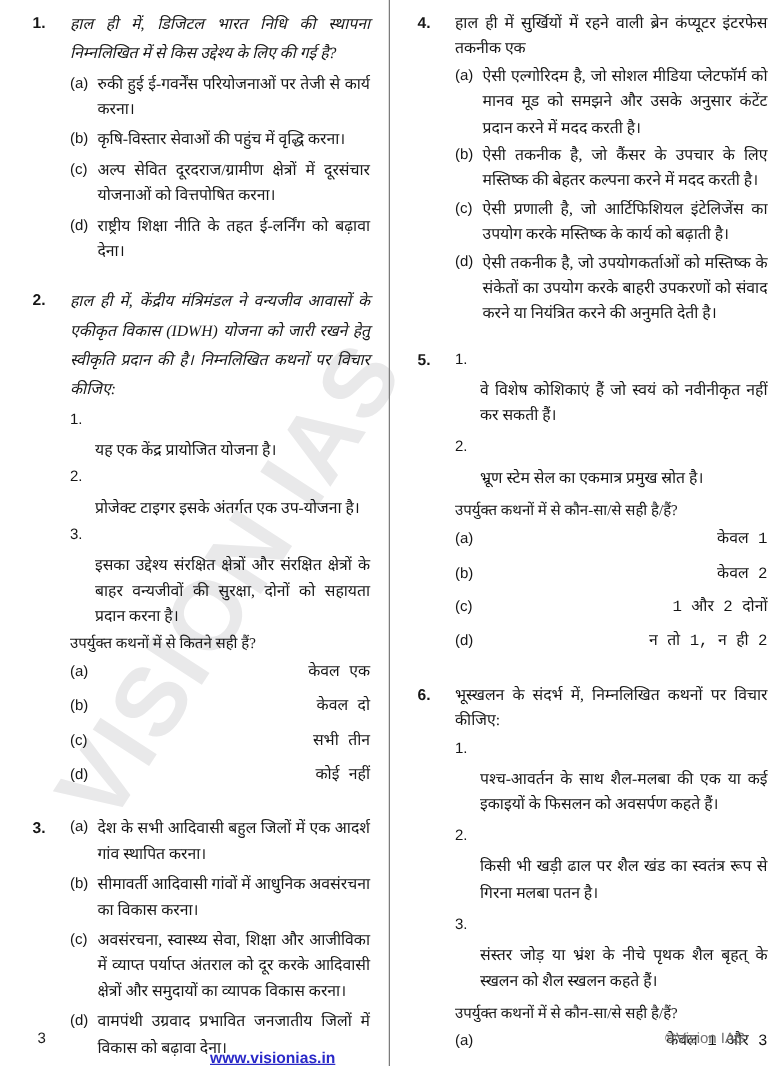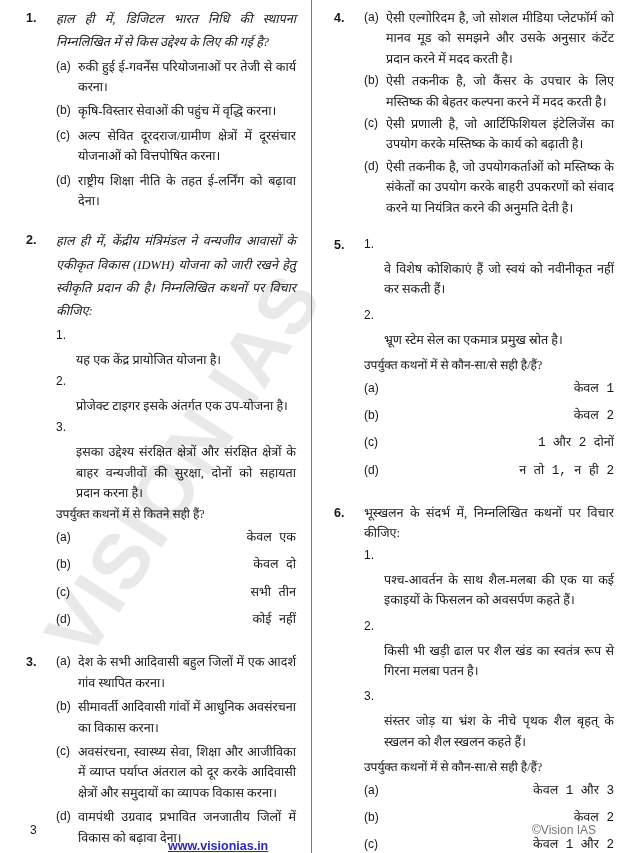--- a/index.html
+++ b/index.html
@@ -298,20 +298,21 @@
         </div>
       </div>
 
     </div>
 
     <div class="column right">
 
       <div class="question">
         <div class="q-num">4.</div>
         <div class="q-body">
+          <p class="stem">हाल ही में सुर्खियों में रहने वाली ब्रेन कंप्यूटर इंटरफेस तकनीक एक</p>
           <ul class="options tight">
             <li>
               <span class="opt-label">(a)</span>
               <span class="opt-text">ऐसी एल्गोरिदम है, जो सोशल मीडिया प्लेटफॉर्म को मानव मूड को समझने और उसके अनुसार कंटेंट प्रदान करने में मदद करती है।</span>
             </li>
             <li>
               <span class="opt-label">(b)</span>
               <span class="opt-text">ऐसी तकनीक है, जो कैंसर के उपचार के लिए मस्तिष्क की बेहतर कल्पना करने में मदद करती है।</span>
             </li>
             <li>

